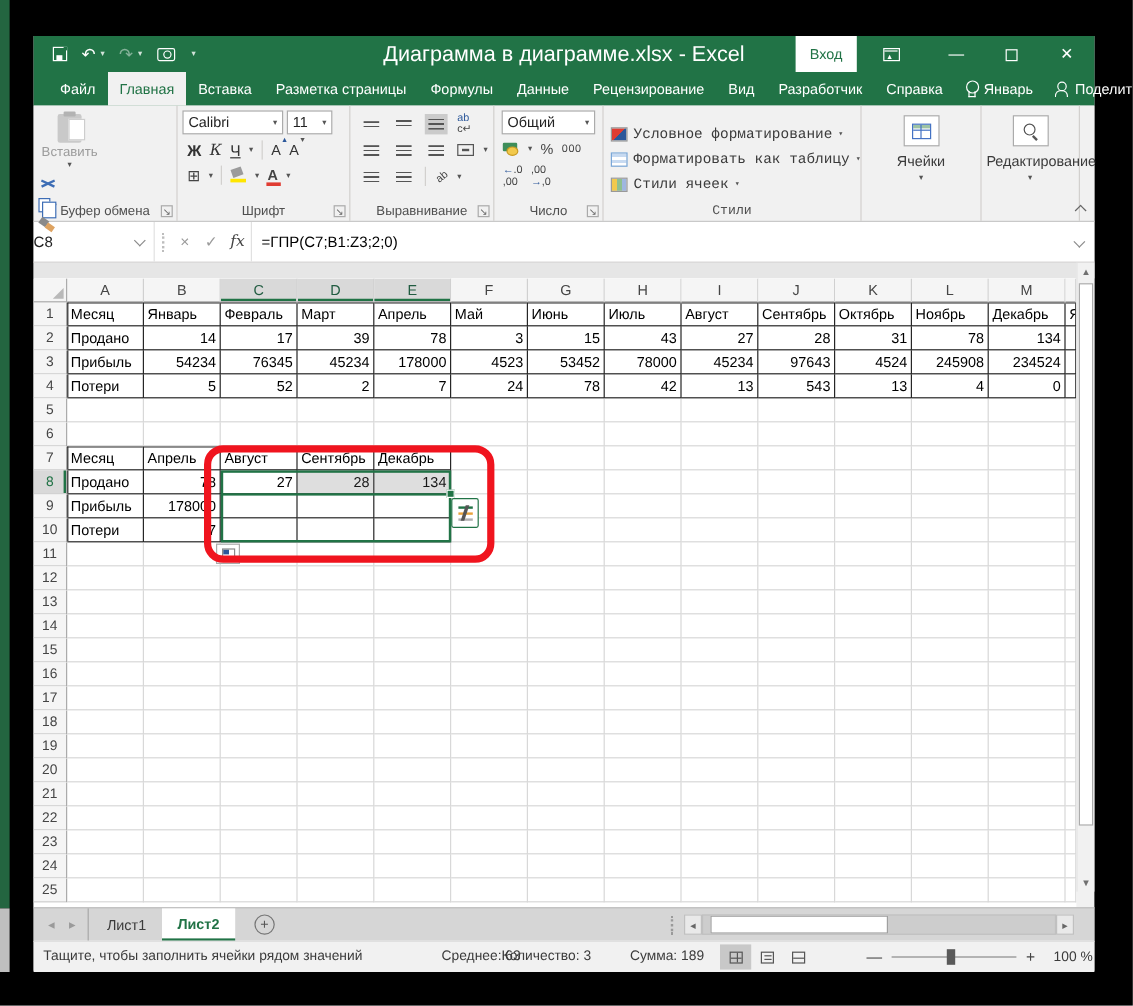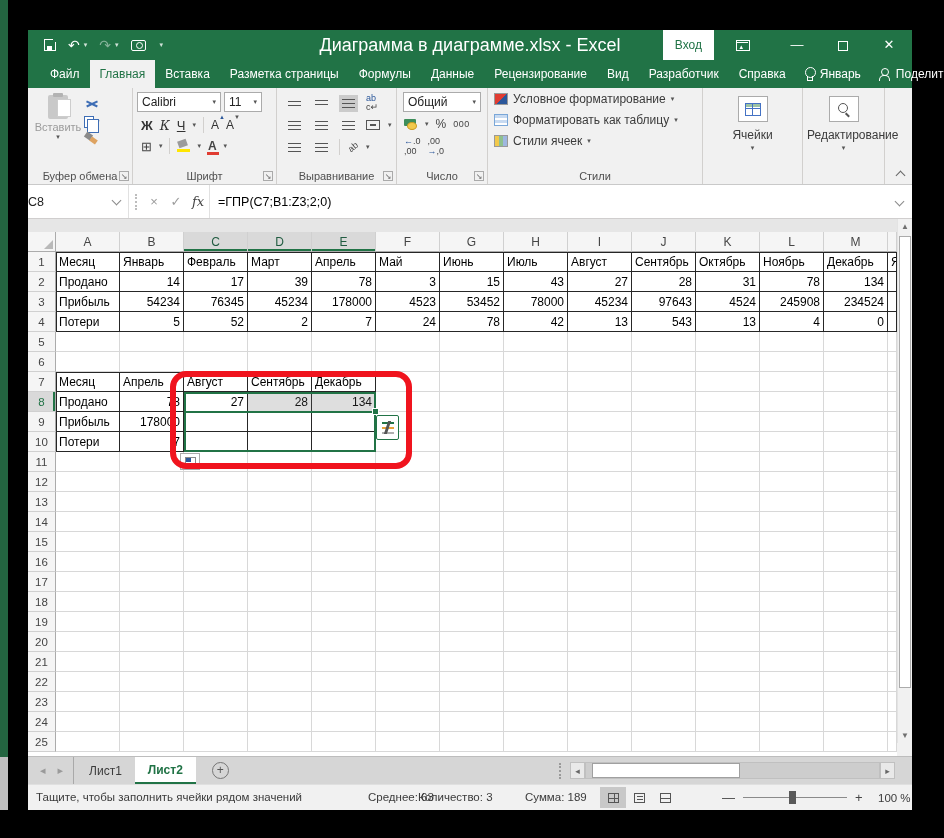--- a/index.html
+++ b/index.html
@@ -47,21 +47,21 @@
   .i-bulb:after{content:"";position:absolute;left:2.5px;bottom:0;width:4px;height:4px;border-left:1.3px solid #fff;border-right:1.3px solid #fff;border-bottom:1.3px solid #fff;}
   .i-person{width:12px;height:13px;position:relative;}
   .i-person:before{content:"";position:absolute;left:2px;top:0;width:6px;height:6px;border:1.3px solid #fff;border-radius:50%;}
   .i-person:after{content:"";position:absolute;left:0;bottom:0;width:9px;height:5px;border:1.3px solid #fff;border-bottom:none;border-radius:5px 5px 0 0;}
 
   
   .ribbon{position:relative;height:97px;background:var(--ribbon-bg);border-bottom:1px solid #C9C9C9;display:flex;}
   .rgroup{position:relative;border-right:1px solid #D2D0CE;padding:4px 4px 18px 4px;}
   .glabel{position:absolute;bottom:2px;left:0;right:0;text-align:center;font-size:11px;color:#4f4f4f;white-space:nowrap;}
   .dl{position:absolute;right:3px;bottom:3px;font-size:8px;color:#666;border:1px solid #aaa;width:10px;height:10px;line-height:9px;text-align:center;}
-  .g-clip{width:105px;display:flex;}
+  .g-clip{width:120px;display:flex;flex-direction:column;}
   .paste{width:52px;text-align:center;color:#9b9b9b;font-size:11px;}
   .i-clipboard{width:20px;height:24px;margin:3px auto 2px;background:#C9C9C9;border-radius:2px;position:relative;}
   .i-clipboard:before{content:"";position:absolute;left:5px;top:-2px;width:10px;height:4px;background:#B3B3B3;border-radius:1px;}
   .i-clipboard:after{content:"";position:absolute;right:-3px;top:4px;width:12px;height:16px;background:#fff;border:1px solid #CDCDCD;}
   .clip-col{display:flex;flex-direction:column;justify-content:flex-start;gap:4px;padding-top:6px;}
   .i-scis{width:16px;height:14px;position:relative;}
   .i-scis:before,.i-scis:after{content:"";position:absolute;width:12px;height:1.6px;background:#3D6DB5;left:2px;top:5px;transform:rotate(25deg);}
   .i-scis:after{transform:rotate(-25deg);}
   .i-copy{width:10px;height:12px;border:1.3px solid #3D6DB5;position:relative;background:#fff;}
   .i-copy:before{content:"";position:absolute;left:2px;top:2px;width:10px;height:12px;border:1.3px solid #3D6DB5;background:#fff;}
@@ -104,21 +104,21 @@
   .g-num{width:91px;}
   .numsel{width:78px;margin-left:2px;}
   .numrow{display:flex;align-items:center;gap:7px;margin-top:5px;padding-left:3px;font-size:12px;color:#444;}
   .i-coins{width:14px;height:11px;position:relative;}
   .i-coins:before{content:"";position:absolute;left:0;top:0;width:12px;height:7px;background:#3E8E5A;border-radius:1px;}
   .i-coins:after{content:"";position:absolute;left:3px;bottom:0;width:8px;height:6px;background:#F2C94C;border:1px solid #C99B23;border-radius:50%;}
   .t000{font-size:9px;letter-spacing:.5px;}
   .tdec{font-size:9px;color:#444;}
   .tdec b{color:#2B579A;font-weight:normal;}
 
-  .g-styles{width:215px;padding-left:6px;padding-top:0;}
+  .g-styles{width:215px;padding-left:6px;padding-top:13px;font-family:Liberation Mono, monospace;}
   .strow{display:flex;align-items:center;gap:5px;height:21px;font-size:12px;color:#3b3b3b;white-space:nowrap;cursor:pointer;}
   .sic{width:14px;height:12px;flex:0 0 auto;}
   .sic.cf{background:linear-gradient(135deg,#E03C32 0 50%,#2B579A 50% 100%);border:1px solid #999;}
   .sic.ft{border:1px solid #7aa7d8;background:repeating-linear-gradient(to bottom,#C7DAF1 0 3px,#fff 3px 5px);}
   .sic.cs{border:1px solid #999;background:linear-gradient(to right,#F2C94C 0 33%,#8FC08F 33% 66%,#9FB7E0 66% 100%);}
 
   .g-cells{width:100px;text-align:center;}
   .g-edit{width:82px;text-align:center;}
   .bigbtn{width:30px;height:26px;border:1px solid #ABABAB;background:#fff;margin:4px auto 3px;display:flex;align-items:center;justify-content:center;}
   .i-table{width:16px;height:13px;border:1px solid #4472C4;background:linear-gradient(#4472C4 0 0) 50% 0/1px 100% no-repeat,linear-gradient(#4472C4 0 0) 0 4px/100% 1px no-repeat,linear-gradient(#9DC3A4 0 0) 0 0/100% 3px no-repeat;}

